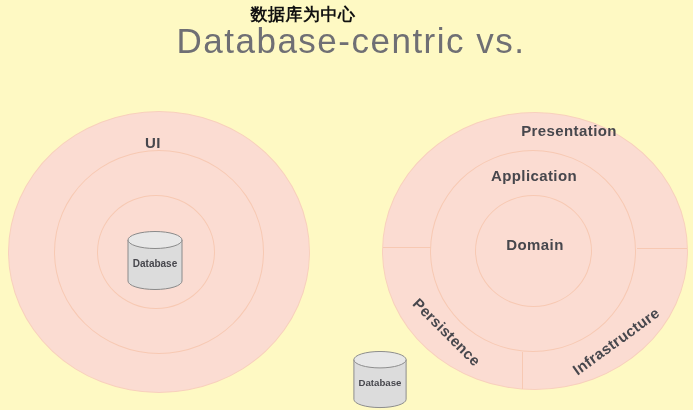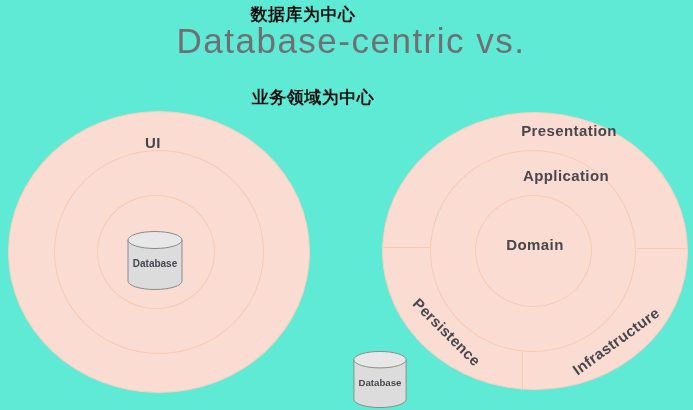--- a/index.html
+++ b/index.html
@@ -1,21 +1,21 @@
 <!DOCTYPE html>
 <html><head>
 <meta charset="utf-8">
 <style>
   * { margin: 0; padding: 0; box-sizing: border-box; }
   html, body { background: #ffffff; }
   .stage {
     position: relative;
     width: 693px;
     height: 410px;
-    background: #5eead4;
+    background: #fef9c3;
     overflow: hidden;
     font-family: "Liberation Sans", sans-serif;
   }
   
   .cn-note {
     position: absolute;
     transform: translateX(-50%);
     white-space: nowrap;
     font-size: 17px;
     font-weight: 600;
@@ -65,21 +65,21 @@
     white-space: nowrap;
     font-size: 15px;
     font-weight: 700;
     color: #47474d;
     letter-spacing: 0.4px;
   }
   .lbl-ui          { left: 153px; top: 134px; }
   .lbl-business    { left: 157px; top: 166px; }
   .lbl-dataaccess  { left: 156px; top: 211px; }
   .lbl-presentation{ left: 533px; top: 122px; margin-left: 36px; }
-  .lbl-application { left: 534px; top: 167px; margin-left: 32px; }
+  .lbl-application { left: 534px; top: 167px; }
   .lbl-domain      { left: 535px; top: 236px; }
   .ring-label.rotated {
     transform: translate(-50%, -50%) rotate(var(--rot));
   }
   .lbl-persistence    { left: 447px; top: 332px; --rot: 45deg; }
   .lbl-infrastructure { left: 616px; top: 341px; --rot: -36deg; }
   
   .divider {
     position: absolute;
     background: #f7c9b3;
@@ -105,21 +105,20 @@
 <body>
 
 <div class="stage">
 
   <div class="cn-note cn-top">数据库为中心</div>
 
   <div class="title-block">
     <div>Database-centric vs.</div>
   </div>
 
-  <div class="cn-note cn-bottom">业务领域为中心</div>
 
   <div class="ring outer l-outer"></div>
   <div class="ring line  l-middle"></div>
   <div class="ring line  l-inner"></div>
 
   <div class="ring-label lbl-ui">UI</div>
 
   <svg class="cylinder cyl-left" width="56" height="60" viewBox="0 0 56 60">
     <path d="M1 9 v41 a27 8.5 0 0 0 54 0 v-41 z" fill="#dcdcdc" stroke="#8a8a8a" stroke-width="1"></path>
     <ellipse cx="28" cy="9" rx="27" ry="8.5" fill="#e7e7e7" stroke="#8a8a8a" stroke-width="1"></ellipse>

